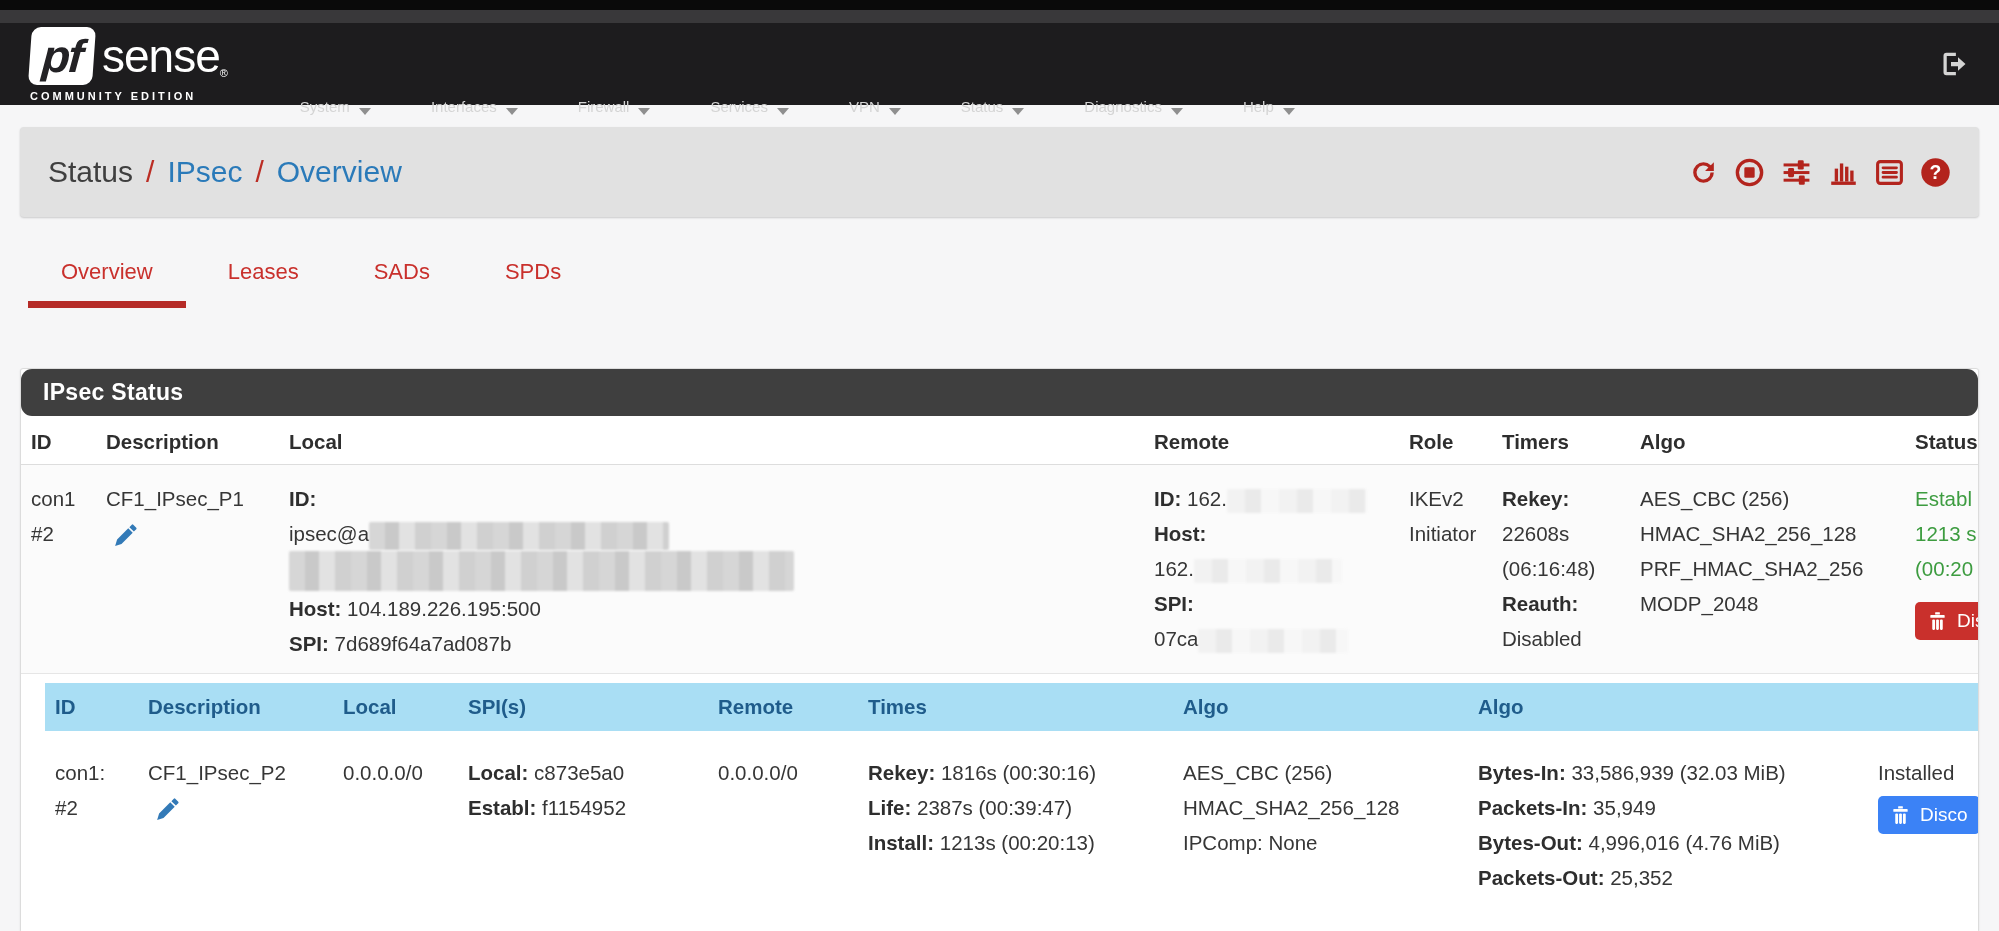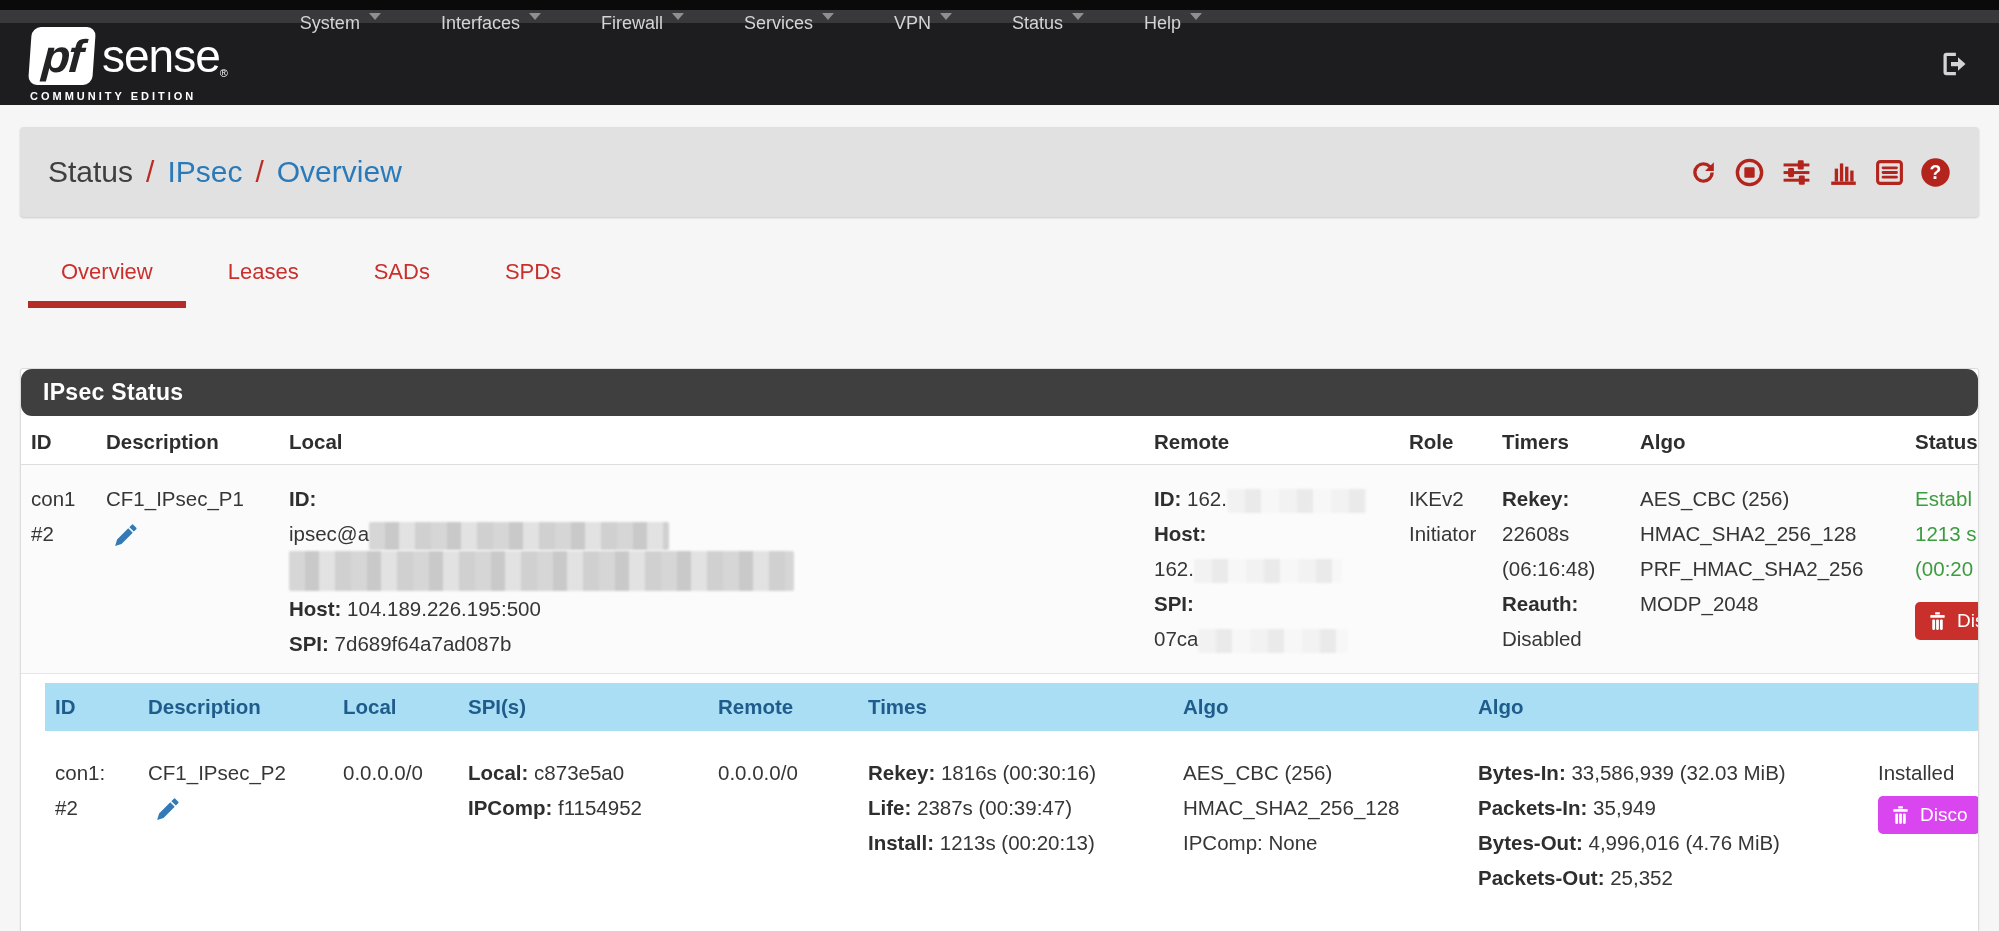--- a/index.html
+++ b/index.html
@@ -24,22 +24,22 @@
     width:64px; height:58px; background:#ffffff; border-radius:9px;
     display:flex; align-items:center; justify-content:center;
     color:#232225; font-weight:bold; font-style:italic; font-size:46px;
     transform:skewX(-4deg); letter-spacing:-2px;
   }
   .brand-name { color:#fff; font-weight:normal; font-size:46px; letter-spacing:-1px; margin-left:8px; }
   .brand-reg { color:#fff; font-size:11px; align-self:flex-end; margin-bottom:6px; }
   .brand-sub { color:#fff; font-weight:bold; font-size:11px; letter-spacing:3px; margin-top:5px; }
   .nav-menu { display:flex; align-items:center; }
   .nav-item {
-    color:#d4d4d4; font-size:18px; padding:0 30px; cursor:pointer;
-    display:flex; align-items:flex-start; gap:9px; height:102px;
+    color:#d4d4d4; font-size:15px; padding:0 30px; cursor:pointer;
+    display:flex; align-items:flex-end; gap:9px; height:102px;
   }
   .caret {
     width:0; height:0; border-left:6px solid transparent; border-right:6px solid transparent;
     border-top:7px solid #8f8f8f; display:inline-block;
   }
   .nav-signout { margin-left:auto; color:#d4d4d4; cursor:pointer; display:flex; align-items:center; }
 
   
   .crumb-bar {
     margin:22px 20px 0; height:90px; background:#e1e1e1; border-radius:4px;
@@ -85,21 +85,21 @@
   }
   .child-table tbody td { padding-top:24px; }
 
   .edit-icon { color:#337ab7; cursor:pointer; display:inline-block; margin-top:8px; margin-left:6px; }
   .status-green { color:#3d9c40; }
 
   .btn { border:none; border-radius:5px; color:#fff; font-size:19px;
          display:inline-flex; align-items:center; gap:9px; padding:8px 12px;
          cursor:pointer; font-family:inherit; white-space:nowrap; }
   .btn-danger  { background:#c9302c; margin-top:16px; }
-  .btn-warning { background:#d946ef; margin-top:6px; }
+  .btn-warning { background:#3b82f6; margin-top:6px; }
 
   
   .redact {
     display:inline-block; vertical-align:middle; border-radius:2px;
     background-image:repeating-linear-gradient(90deg,#d6d6d6 0 16px,#c9c9c9 16px 30px,#e2e2e2 30px 46px,#d0d0d0 46px 62px);
     filter:blur(1.2px); height:28px;
   }
   .redact.light {
     background-image:repeating-linear-gradient(90deg,#f2f2f2 0 18px,#eaeaea 18px 34px,#f7f7f7 34px 52px);
     filter:blur(.8px); height:24px;
@@ -137,20 +137,24 @@
     <div class="nav-item">
       <span>Services</span>
         <span class="caret"></span>
     </div>
     <div class="nav-item">
       <span>VPN</span>
         <span class="caret"></span>
     </div>
     <div class="nav-item">
       <span>Status</span>
+        <span class="caret"></span>
+    </div>
+    <div class="nav-item">
+      <span>Diagnostics</span>
         <span class="caret"></span>
     </div>
     <div class="nav-item">
       <span>Help</span>
         <span class="caret"></span>
     </div>
   </div>
 
   <div class="nav-signout">
     <svg width="30" height="30" viewBox="0 0 24 24" fill="currentColor">
@@ -342,21 +346,21 @@
                 <path d="M3 21l1.9-6.1L15.6 4.1l4.3 4.3L9.1 19.1 3 21zM16.7 3L19 .7a1 1 0 0 1 1.4 0l2.9 2.9a1 1 0 0 1 0 1.4L21 7.3 16.7 3z"></path>
               </svg>
             </span>
           </td>
           <td>
             <span>0.0.0.0/0</span>
           </td>
           <td>
             <b>Local:</b>
             <span>c873e5a0</span><br>
-            <b>IPComp:</b>
+            <b>Establ:</b>
             <span>f1154952</span>
           </td>
           <td>
             <span>0.0.0.0/0</span>
           </td>
           <td>
             <b>Rekey:</b>
             <span>1816s (00:30:16)</span><br>
             <b>Life:</b>
             <span>2387s (00:39:47)</span><br>

